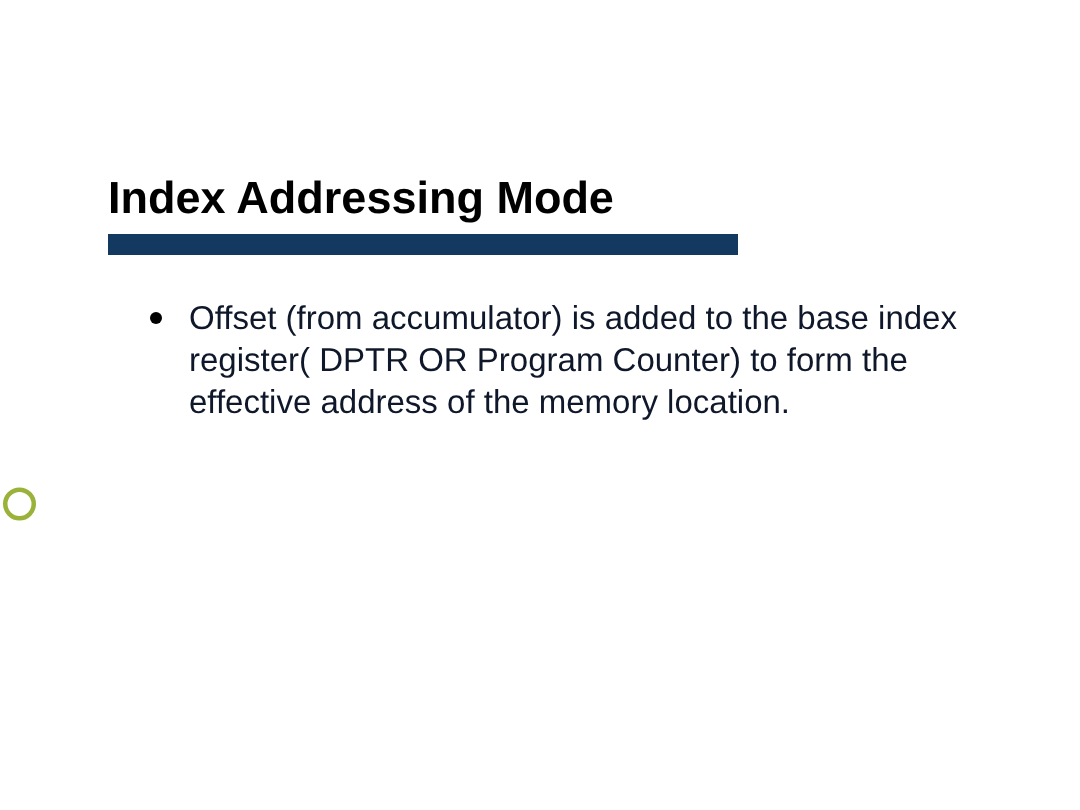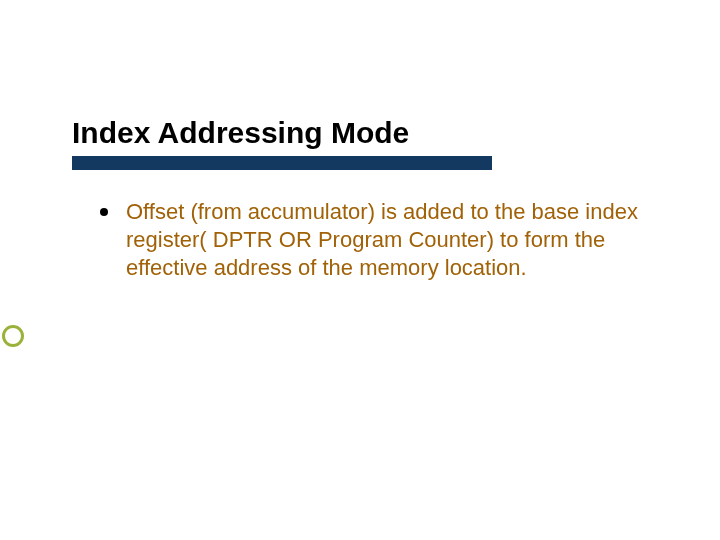--- a/index.html
+++ b/index.html
@@ -62,21 +62,21 @@
     width: 8px;
     height: 8px;
     background: #000000;
     border-radius: 50%;
     margin-top: 10px;
     margin-right: 18px;
   }
   .bullet-text {
     font-size: 22px;
     line-height: 1.28;
-    color: #a16207;
+    color: #0f172a;
   }
 </style>
 </head>
 <body>
 
 <div class="slide">
 
   <div class="accent-dot" style="left:2px; top:325px;"></div>
 
   <div class="title-wrap">

